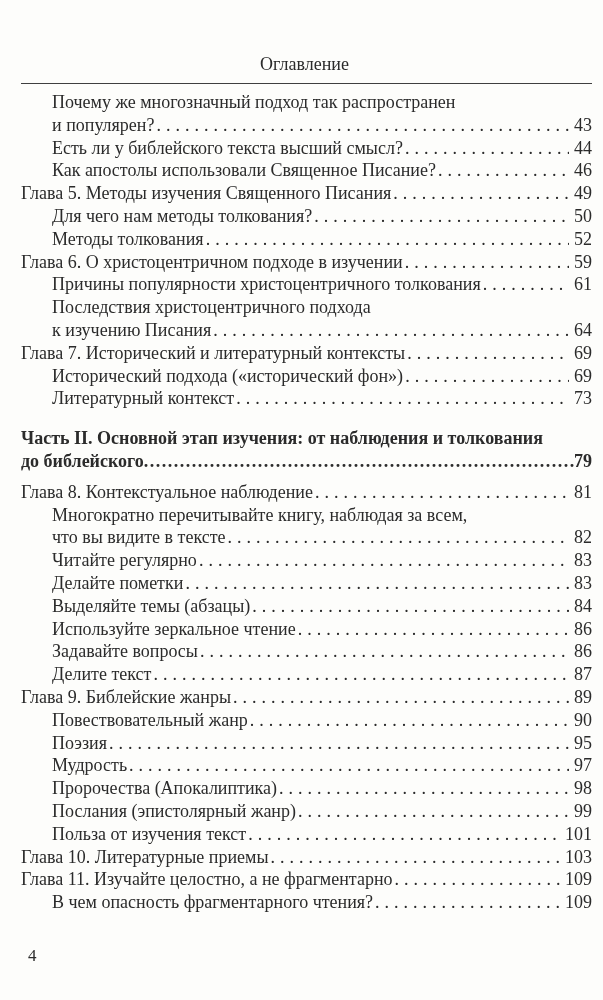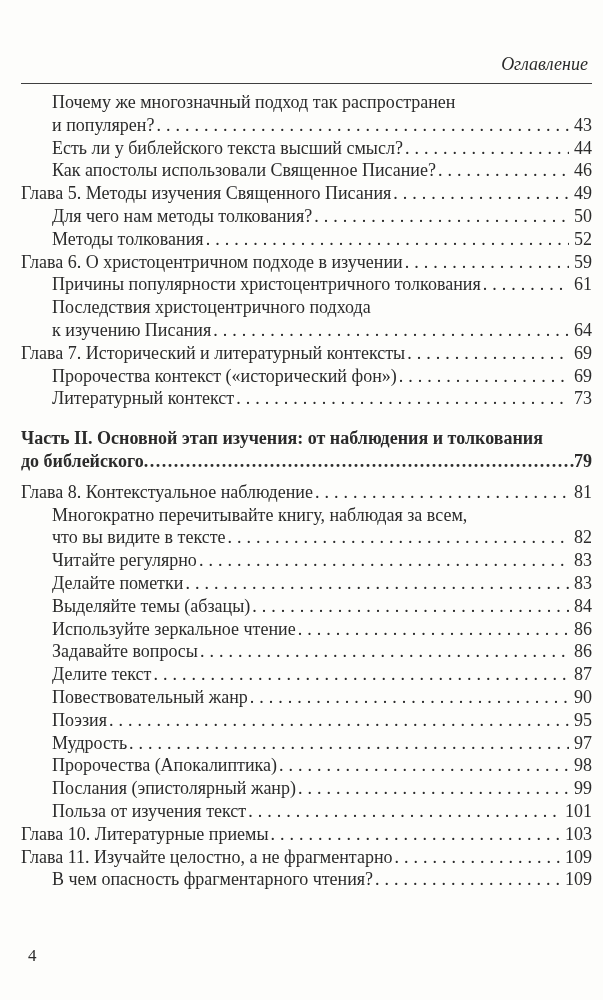--- a/index.html
+++ b/index.html
@@ -13,24 +13,23 @@
     width: 603px;
     height: 1000px;
     box-sizing: border-box;
     background: var(--background);
     color: var(--text);
     font-family: "Liberation Serif", "DejaVu Serif", serif;
     padding: 54px 11px 0 21px;
     overflow: hidden;
   }
   .running-head {
-    font-style: italic;
     font-size: 18px;
     line-height: 20px;
-    text-align: right;
+    text-align: center;
     padding-right: 4px;
   }
   .rule {
     border: 0;
     border-top: 1.6px solid var(--rule);
     margin: 9px 0 0 0;
   }
   .toc {
     margin-top: 7px;
     font-size: 18px;
@@ -150,21 +149,21 @@
       </div>
       <div class="toc-entry level-0">
         <div class="toc-line">
           <span class="toc-label">Глава 7. Исторический и литературный контексты</span>
           <span class="dots"></span>
           <span class="toc-page">69</span>
         </div>
       </div>
       <div class="toc-entry level-1">
         <div class="toc-line">
-          <span class="toc-label">Пророчества контекст («исторический фон»)</span>
+          <span class="toc-label">Исторический подхода («исторический фон»)</span>
           <span class="dots"></span>
           <span class="toc-page">69</span>
         </div>
       </div>
       <div class="toc-entry level-1">
         <div class="toc-line">
           <span class="toc-label">Литературный контекст</span>
           <span class="dots"></span>
           <span class="toc-page">73</span>
         </div>
@@ -229,20 +228,27 @@
           <span class="toc-label">Задавайте вопросы</span>
           <span class="dots"></span>
           <span class="toc-page">86</span>
         </div>
       </div>
       <div class="toc-entry level-1">
         <div class="toc-line">
           <span class="toc-label">Делите текст</span>
           <span class="dots"></span>
           <span class="toc-page">87</span>
+        </div>
+      </div>
+      <div class="toc-entry level-0">
+        <div class="toc-line">
+          <span class="toc-label">Глава 9. Библейские жанры</span>
+          <span class="dots"></span>
+          <span class="toc-page">89</span>
         </div>
       </div>
       <div class="toc-entry level-1">
         <div class="toc-line">
           <span class="toc-label">Повествовательный жанр</span>
           <span class="dots"></span>
           <span class="toc-page">90</span>
         </div>
       </div>
       <div class="toc-entry level-1">

